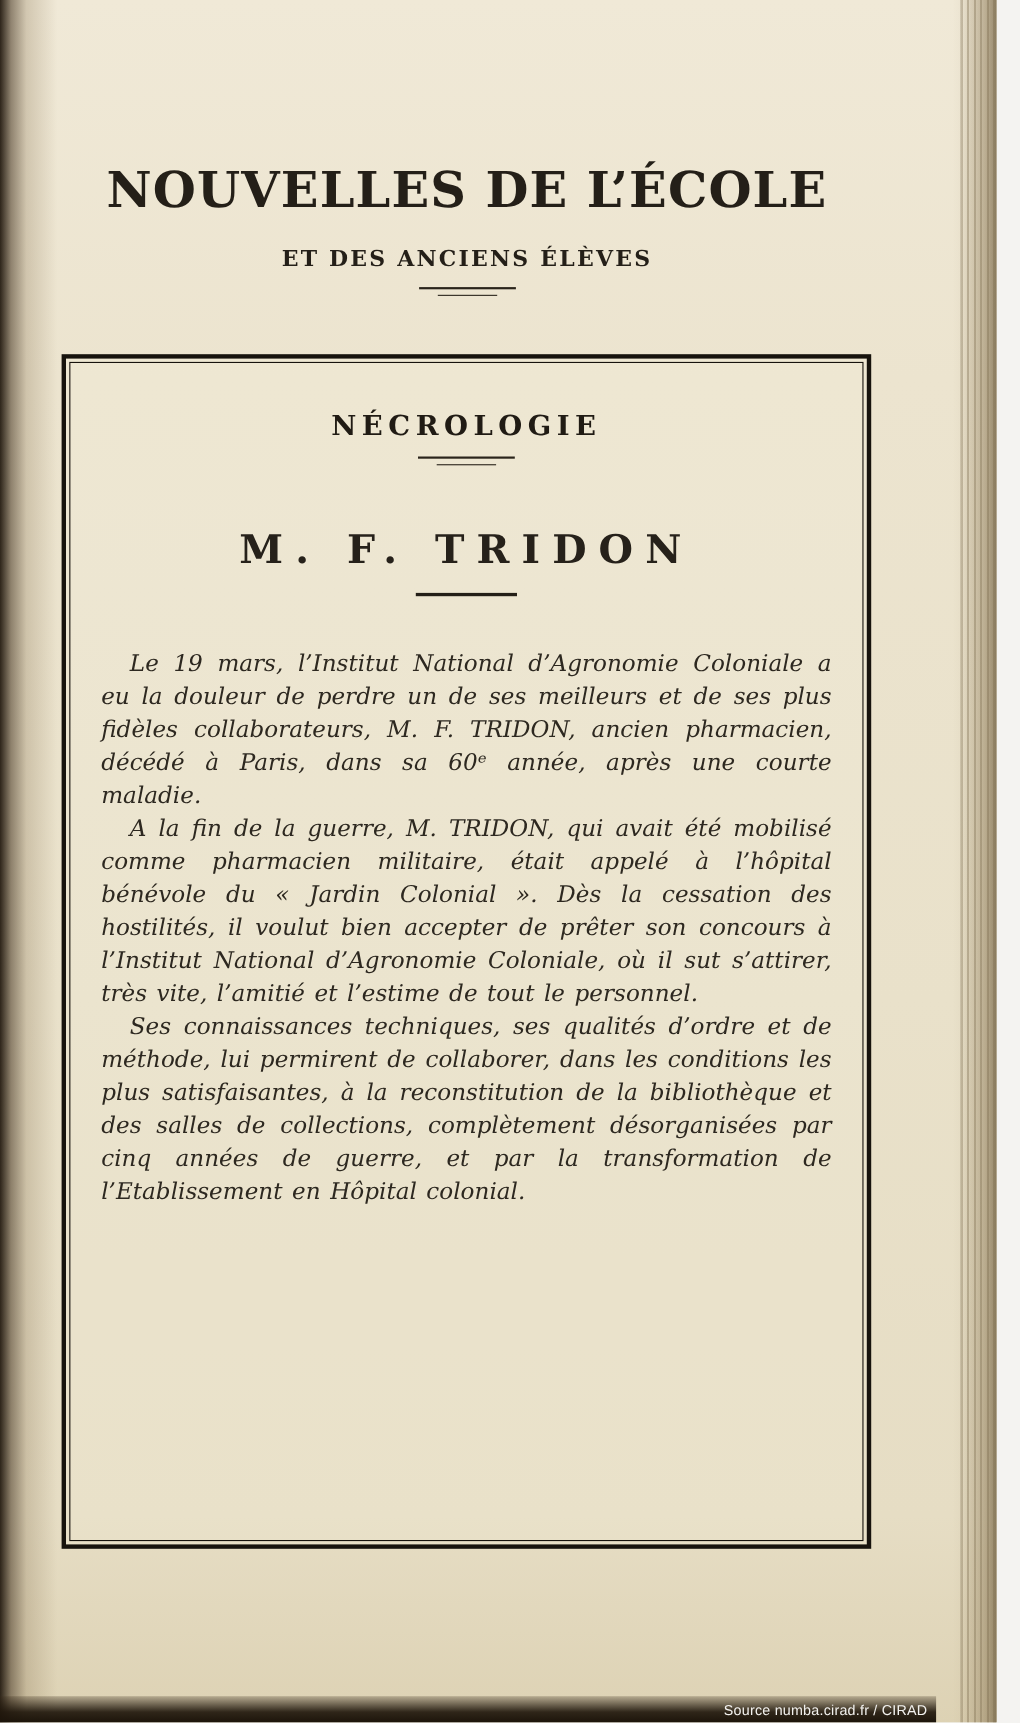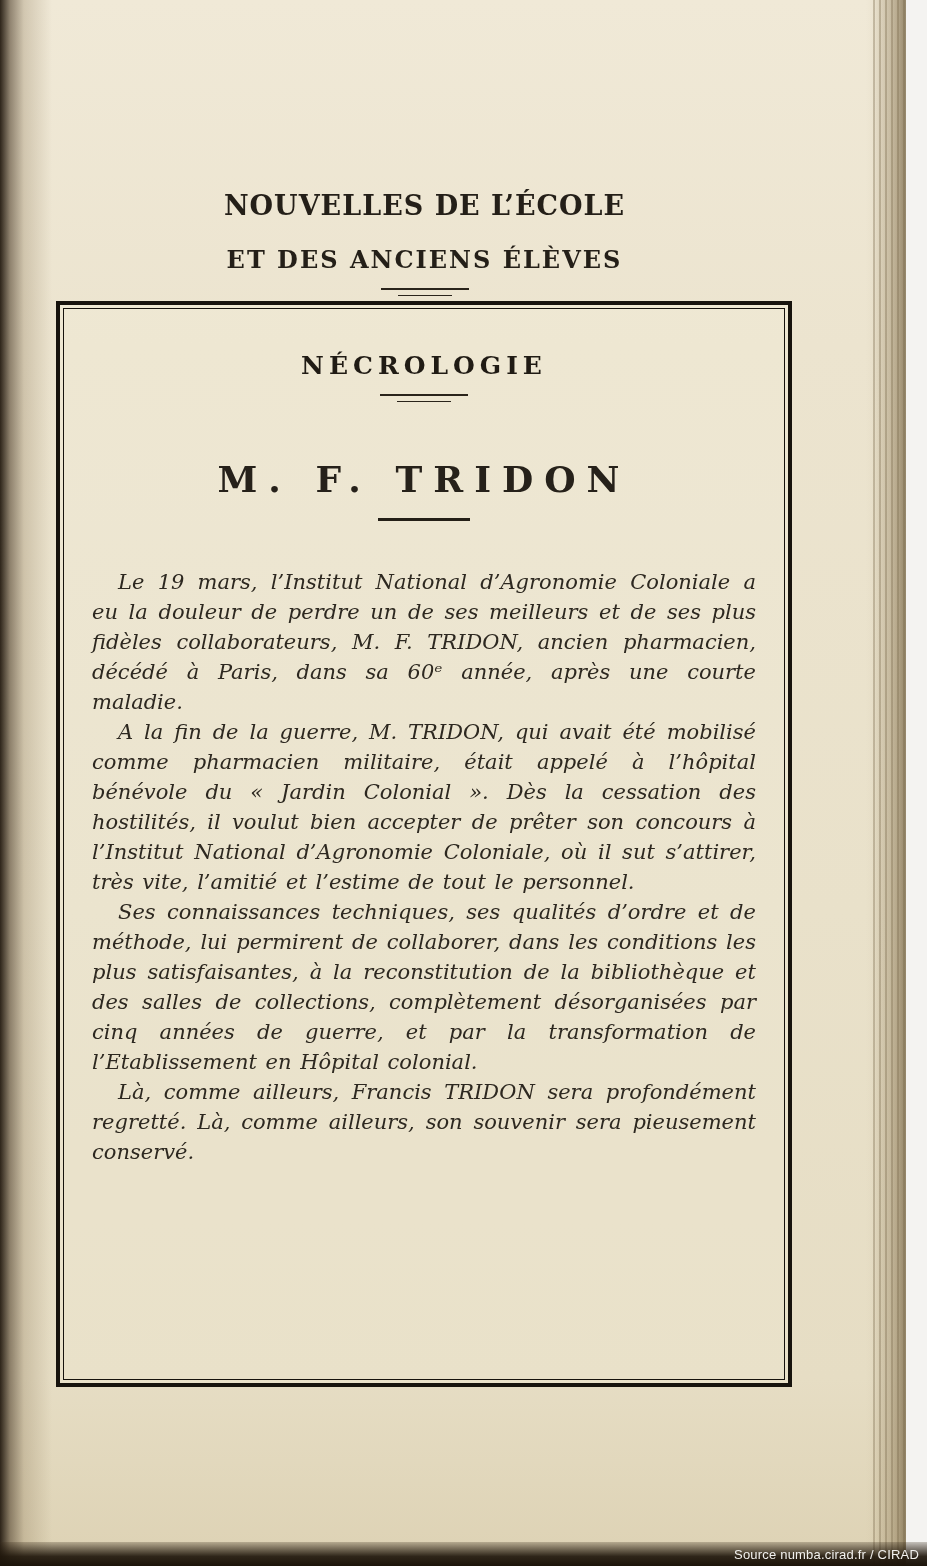--- a/index.html
+++ b/index.html
@@ -31,34 +31,34 @@
         rgba(120,104,74,0.35) 0px, rgba(120,104,74,0.35) 2px,
         rgba(0,0,0,0) 2px, rgba(0,0,0,0) 6px),
       linear-gradient(90deg, rgba(0,0,0,0) 0%, rgba(150,132,98,0.45) 70%, rgba(110,94,64,0.55) 100%);
   }
 
   .header-block {
     position:absolute; top:146px; left:57px; width:735px;
     text-align:center; color:#241f18;
   }
   .page-title {
-    font-size:27px; font-weight:bold; letter-spacing:1px;margin-top:44px;
+    font-size:45px; font-weight:bold; letter-spacing:1px;
   }
   .page-subtitle {
     margin-top:24px;
-    font-size:24px; font-weight:bold; letter-spacing:2px;
+    font-size:20px; font-weight:bold; letter-spacing:2px;
   }
   .rule-group { margin-top:14px; }
   .rule { display:block; margin:0 auto; background:#2a241b; }
   .rule.wide  { width:88px; height:2px; }
   .rule.narrow{ width:54px; height:1px; margin-top:5px; }
 
   
   .obituary-box {
-    position:absolute; top:301px; left:56px;
+    position:absolute; top:322px; left:56px;
     width:736px; height:1086px;
     border:4px solid #17130d;
     padding:3px;
     background:rgba(255,252,238,0.12);
   }
   .obituary-inner {
     border:1px solid #17130d;
     width:100%; height:100%;
     padding:42px 28px 0 28px;
     text-align:center;
@@ -80,21 +80,21 @@
     font-style:italic;
     font-size:21px;
     line-height:30px;
     color:#2d2820;
     word-spacing:2px;
   }
   .obituary-body p { text-indent:26px; margin:0; }
 
   
   .source-bar {
-    position:absolute; left:0; bottom:0; width:927px; height:24px;
+    position:absolute; left:0; bottom:0; width:851px; height:24px;
     background:linear-gradient(180deg, rgba(60,46,28,0.25) 0%, rgba(32,23,12,0.92) 60%, #1c140a 100%);
     display:flex; align-items:center; justify-content:flex-end;
     padding-right:8px;
   }
   .source-credit {
     font-family:"Liberation Sans", sans-serif;
     font-size:13px; color:#f2f1ee; letter-spacing:0.2px;
   }
 </style>
 </head>
@@ -122,21 +122,20 @@
           <span class="rule narrow"></span>
         </div>
 
         <h4 class="name-title">M.  F.  TRIDON</h4>
         <span class="single-rule"></span>
 
         <div class="obituary-body">
           <p>Le 19 mars, l’Institut National d’Agronomie Coloniale a eu la douleur de perdre un de ses meilleurs et de ses plus fidèles collaborateurs, M. F. TRIDON, ancien pharmacien, décédé à Paris, dans sa 60ᵉ année, après une courte maladie.</p>
           <p>A la fin de la guerre, M. TRIDON, qui avait été mobilisé comme pharmacien militaire, était appelé à l’hôpital bénévole du « Jardin Colonial ». Dès la cessation des hostilités, il voulut bien accepter de prêter son concours à l’Institut National d’Agronomie Coloniale, où il sut s’attirer, très vite, l’amitié et l’estime de tout le personnel.</p>
           <p>Ses connaissances techniques, ses qualités d’ordre et de méthode, lui permirent de collaborer, dans les conditions les plus satisfaisantes, à la reconstitution de la bibliothèque et des salles de collections, complètement désorganisées par cinq années de guerre, et par la transformation de l’Etablissement en Hôpital colonial.</p>
-          <p>Là, comme ailleurs, Francis TRIDON sera profondément regretté. Là, comme ailleurs, son souvenir sera pieusement conservé.</p>
         </div>
 
       </div>
     </section>
 
   </div>
 
   <div class="page-edges"></div>
 
   <footer class="source-bar">

